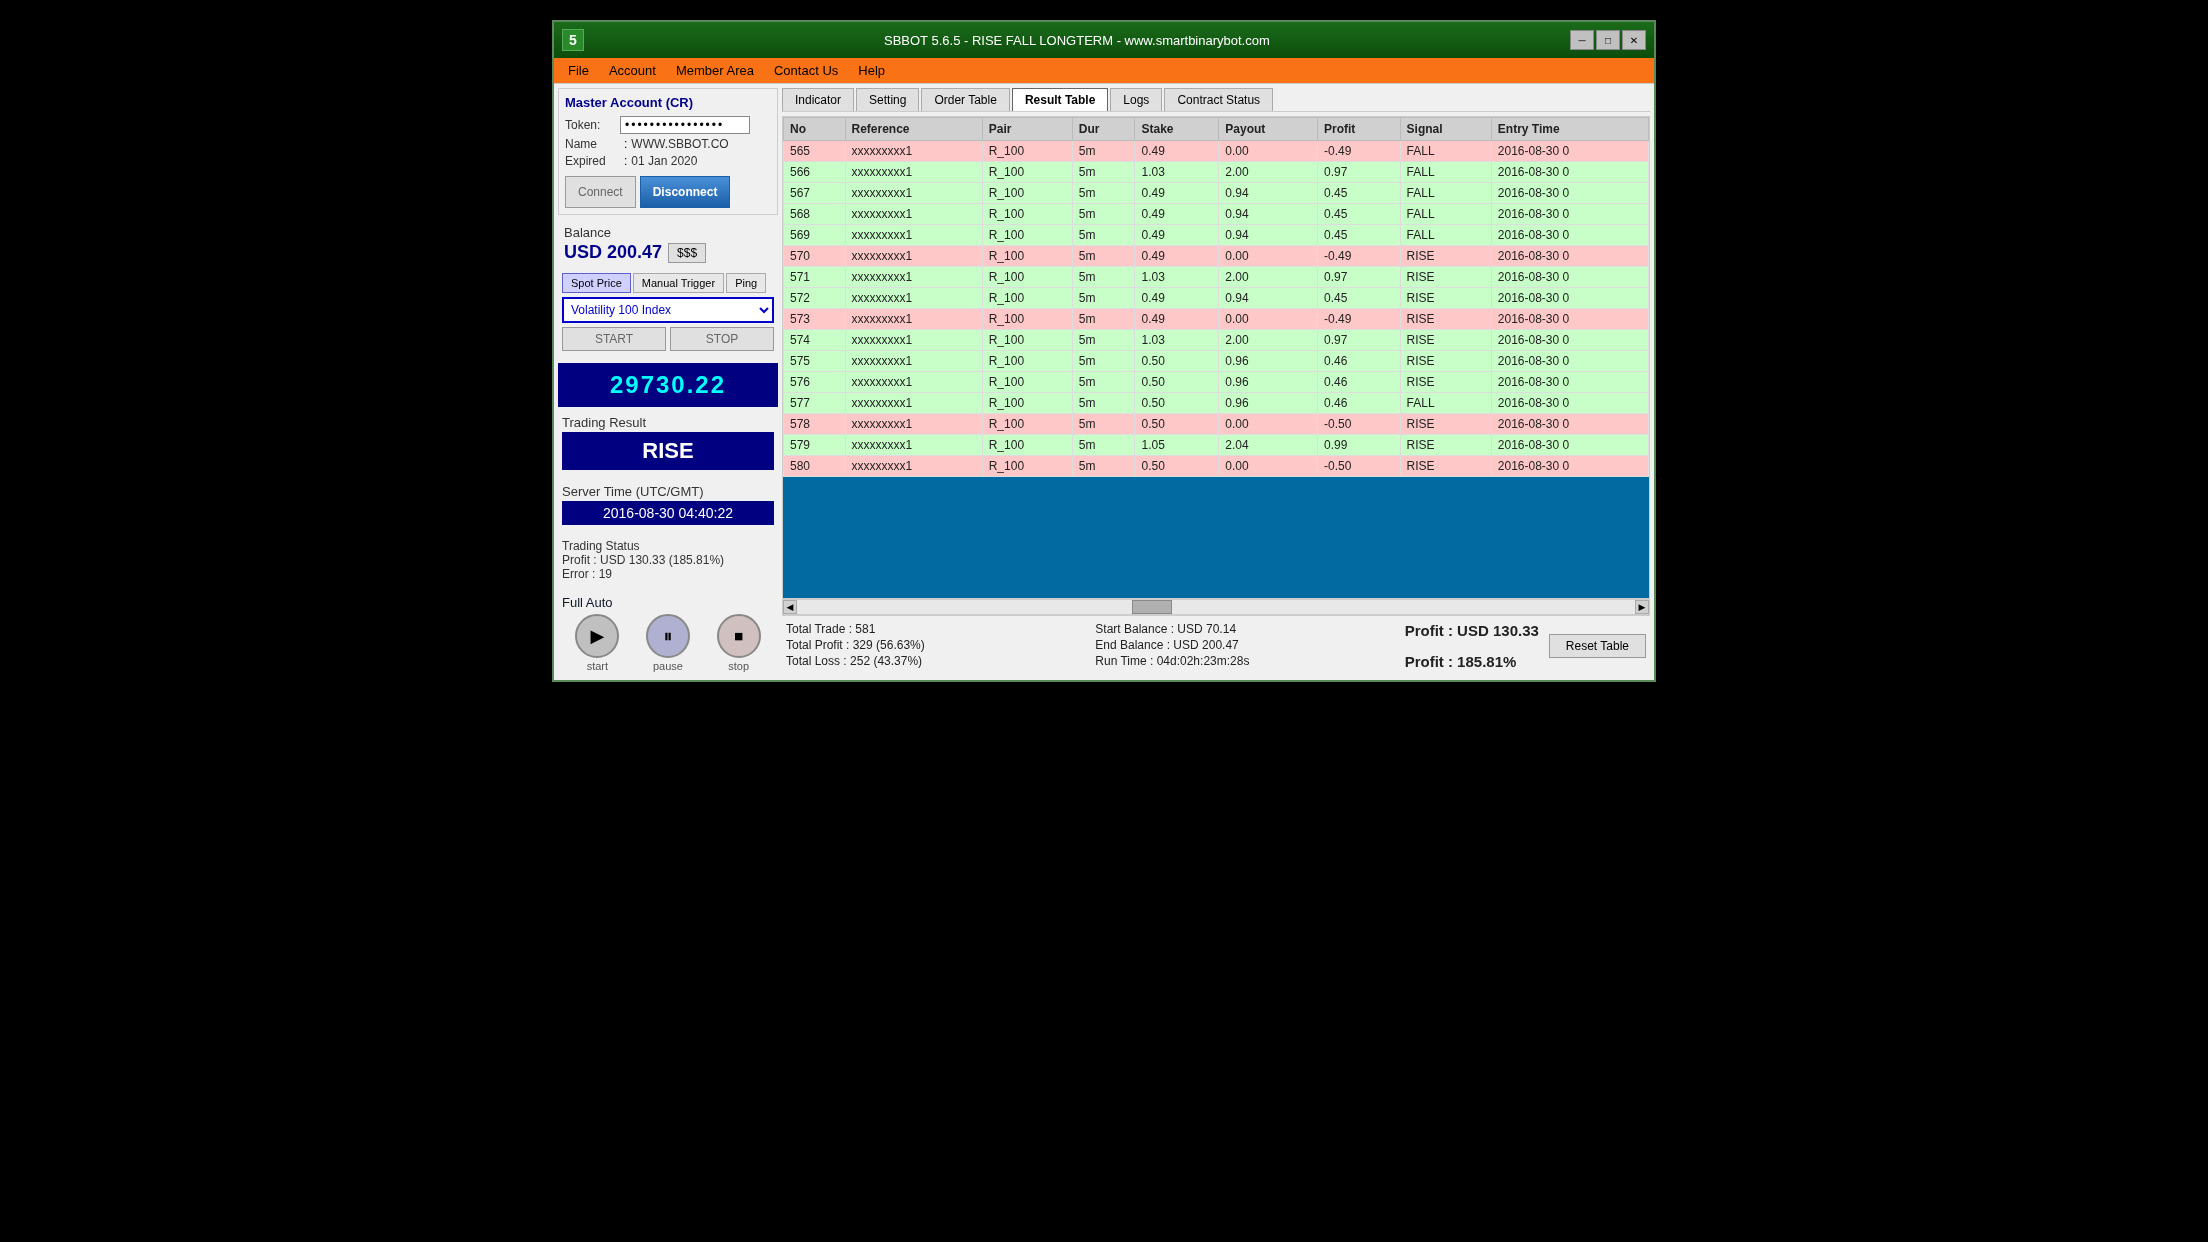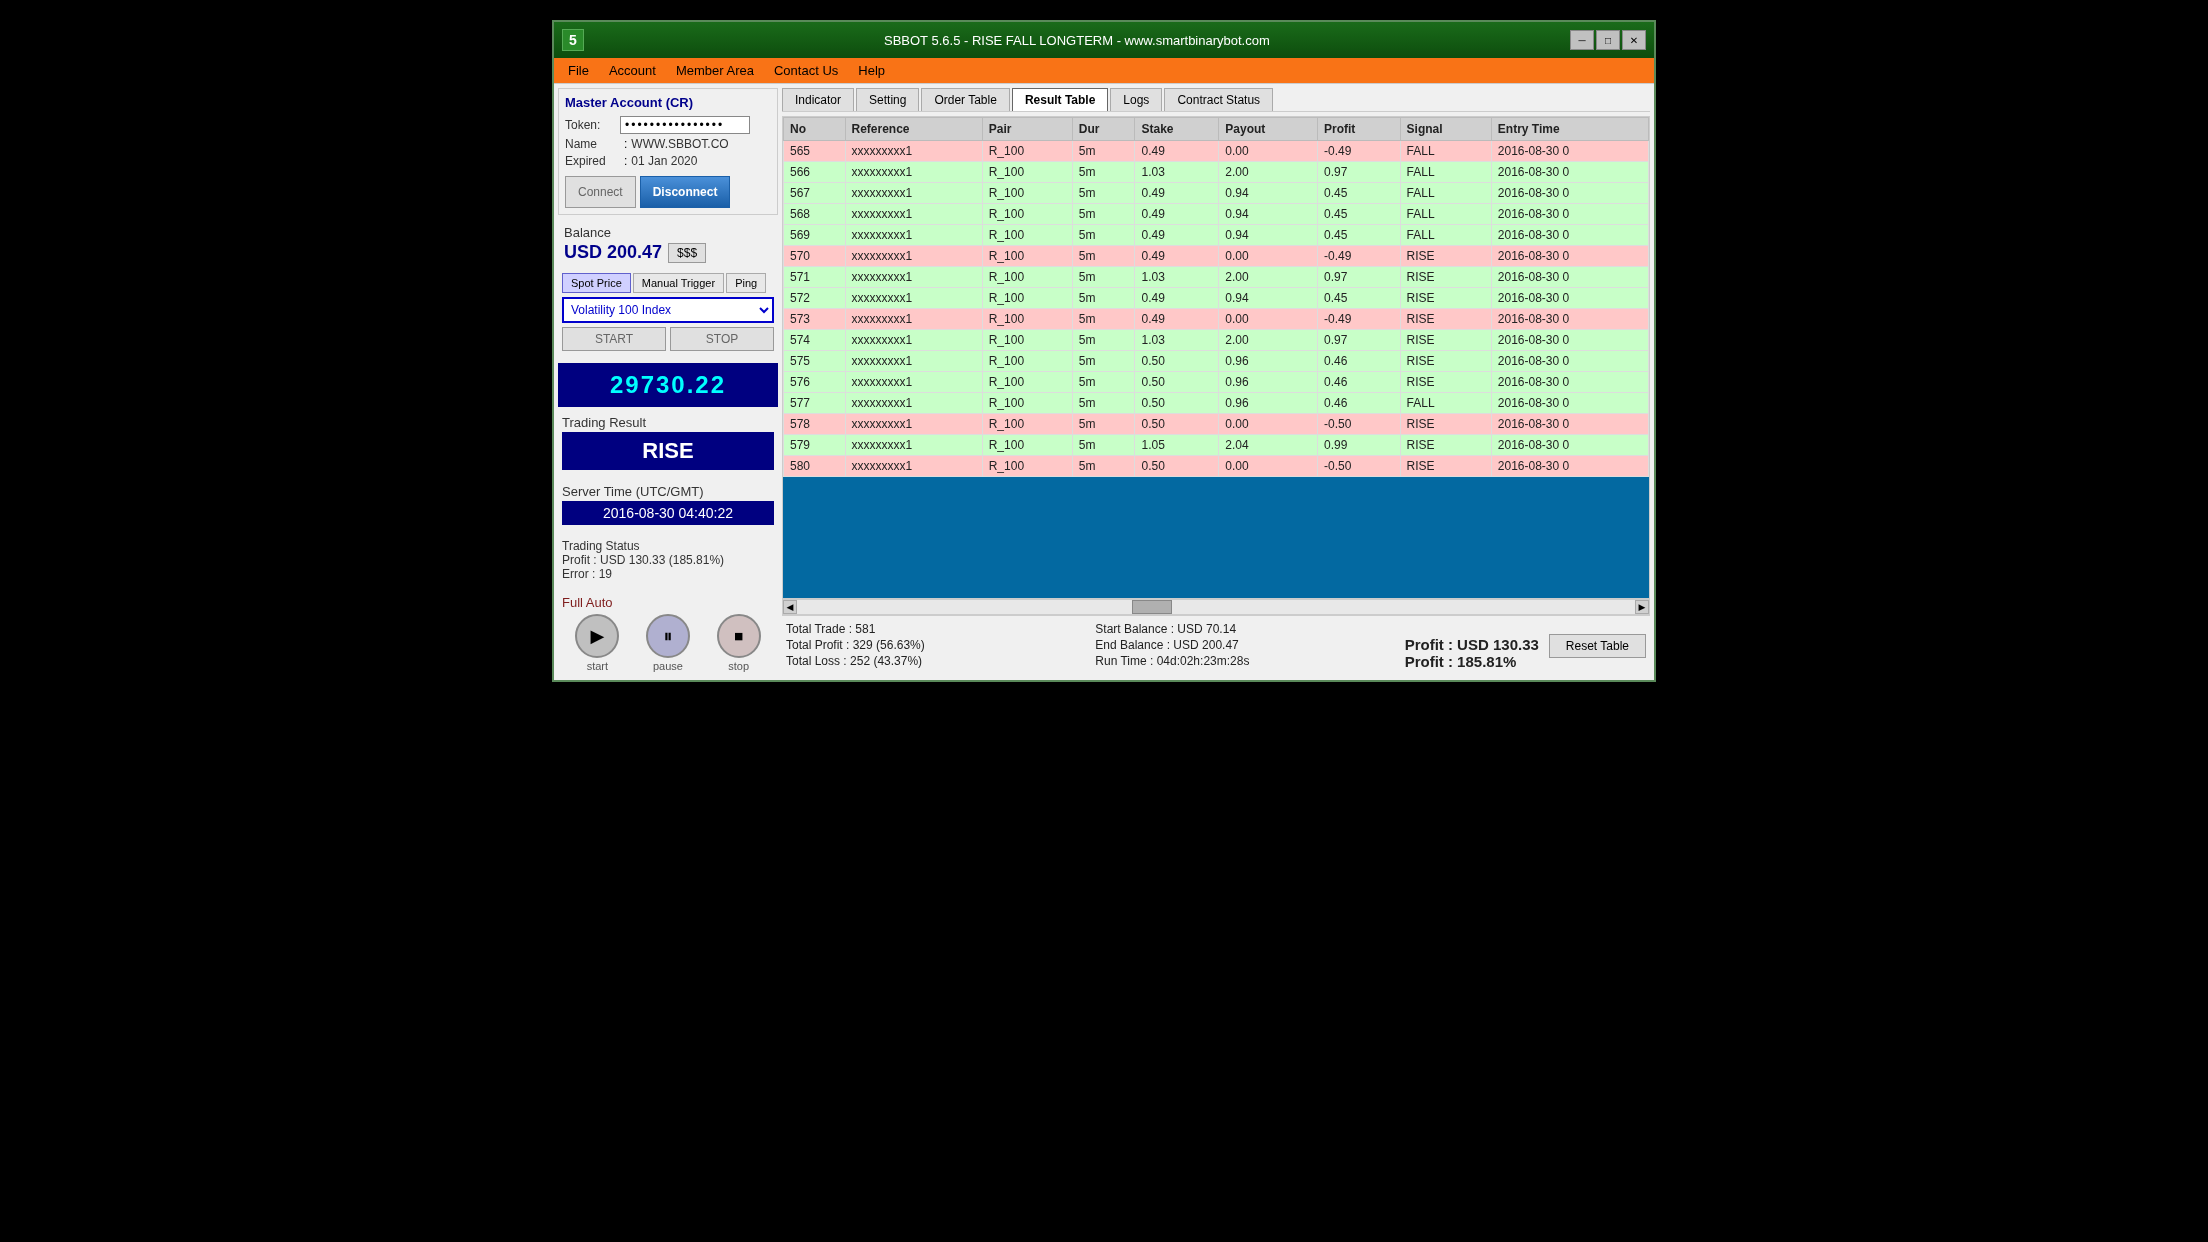--- a/index.html
+++ b/index.html
@@ -273,21 +273,21 @@
       margin-bottom: 6px;
     }
 
     .trading-status-section {
       font-size: 12px;
       margin-bottom: 6px;
       color: #333;
     }
 
     .full-auto-label {
-      color: #7f1d1d;
+      color: #0f172a;
       font-size: 13px;
       margin-bottom: 4px;
     }
 
     .playback-controls {
       display: flex;
       justify-content: space-around;
       align-items: center;
     }
 
@@ -403,21 +403,21 @@
 
     .footer-stat {
       font-size: 12px;
       color: #222;
       margin-bottom: 2px;
     }
 
     .footer-profit-col {
       display: flex;
       flex-direction: column;
-      justify-content: flex-end;
+      justify-content: space-between;
     }
 
     .profit-big {
       font-size: 15px;
       font-weight: bold;
       color: #222;
     }
 
     .btn-reset {
       background: #e0e0e0;

